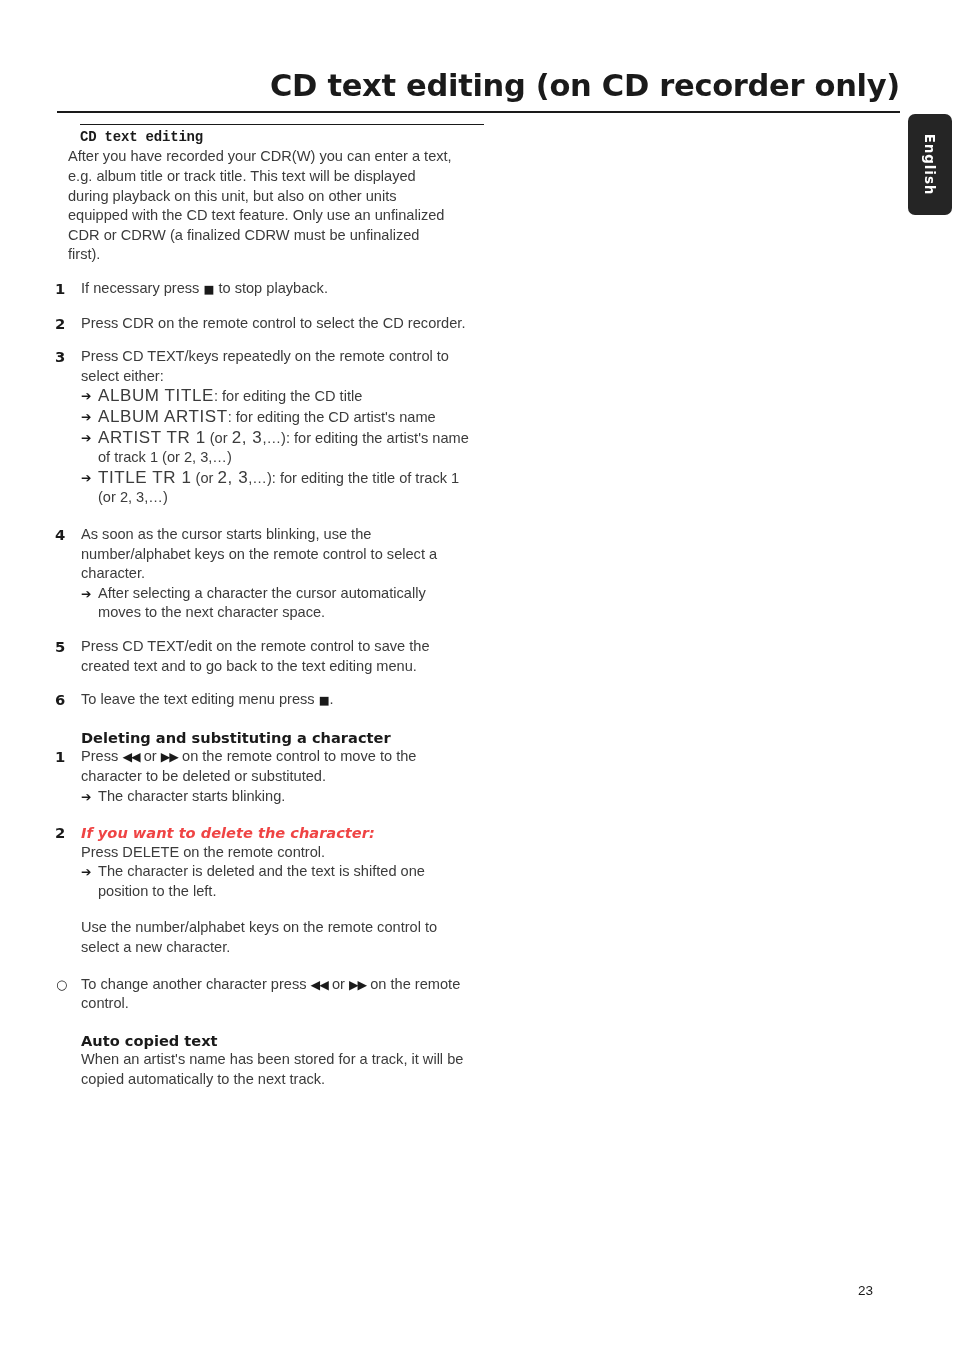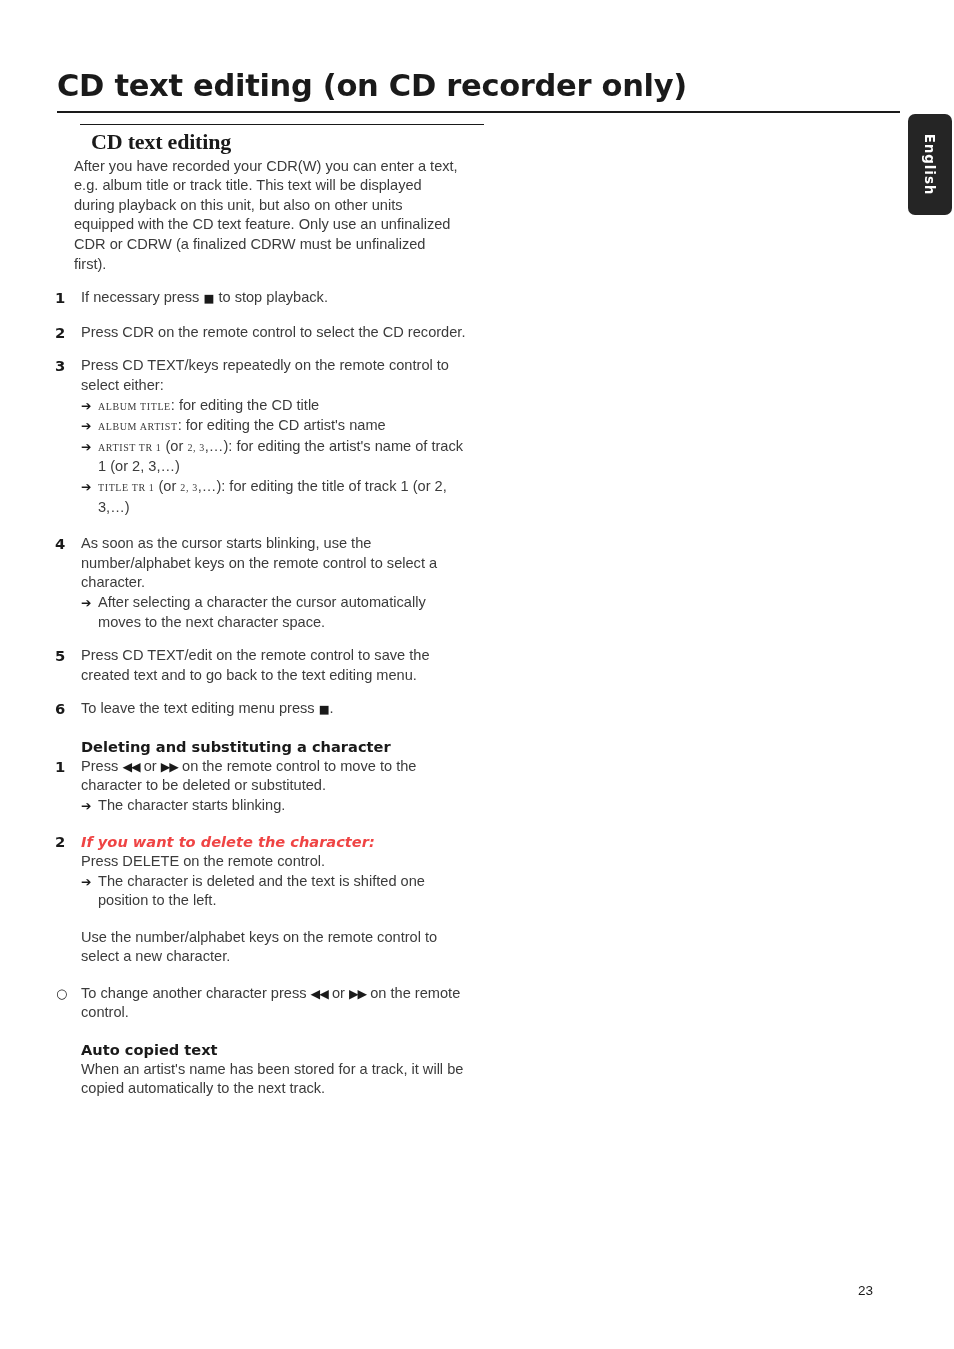--- a/index.html
+++ b/index.html
@@ -15,21 +15,21 @@
     color: #231f20;
     overflow: hidden;
   }
 
   
   .page-title {
     position: absolute;
     left: 57px;
     top: 68px;
     width: 843px;
-    text-align: left;
+    text-align: right;
     font-family: "DejaVu Sans", sans-serif;
     font-weight: bold;
     font-size: 30.5px;
     letter-spacing: -0.3px;
     color: #1a1a1a;
     white-space: nowrap;
   }
   .header-rule {
     position: absolute;
     left: 57px;
@@ -78,31 +78,31 @@
     width: 415px;
   }
 
   .section-rule {
     width: 404px;
     height: 1.4px;
     background: #1a1a1a;
     margin: 0 0 4px 25px;
   }
   .section-title {
-    margin-left: 36px;
-    font-family: Liberation Serif, serif;
-    font-weight: bold;
-    font-size: 22px;
+    margin-left: 25px;
+    font-family: Liberation Mono, monospace;
+    font-weight: bold;
+    font-size: 14px;
     letter-spacing: -0.2px;
     line-height: 1.15;
     color: #1a1a1a;
   }
 
   .intro {
-    margin-left: 19px;
+    margin-left: 13px;
     margin-top: 2px;
     width: 385px;
     font-size: 14.6px;
     line-height: 19.6px;
     color: #3b3b3b;
   }
 
   
   .step {
     position: relative;
@@ -151,22 +151,22 @@
     position: absolute;
     left: 0;
     top: 0;
     font-family: "DejaVu Sans", sans-serif;
     font-size: 12.5px;
     color: #1a1a1a;
   }
 
   
   .lcd {
-    font-family: Liberation Serif, serif;
-    font-size: 10px;
+    font-family: Liberation Sans, sans-serif;
+    font-size: 17px;
     letter-spacing: 0.6px;
     color: #3b3b3b;
   }
 
   .sub-head {
     font-family: "DejaVu Sans", sans-serif;
     font-weight: bold;
     font-size: 14.6px;
     line-height: 19.6px;
     color: #1a1a1a;

